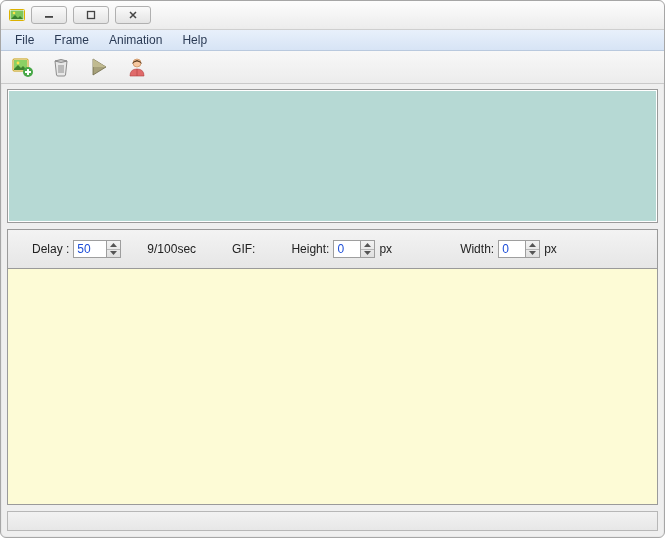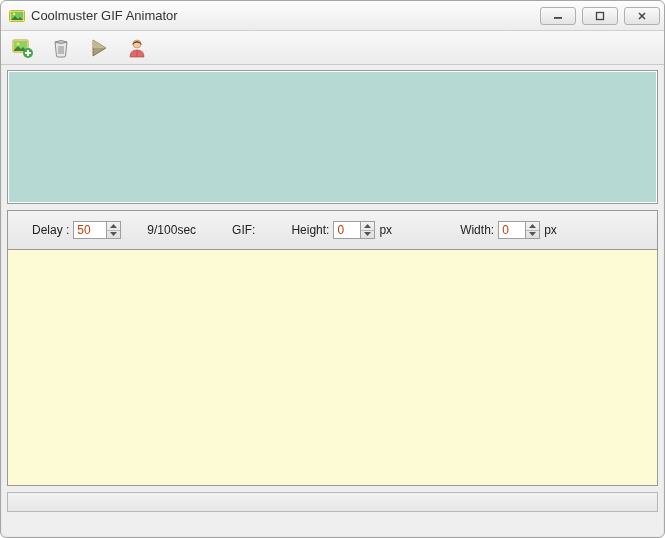--- a/index.html
+++ b/index.html
@@ -120,21 +120,21 @@
   }
   .options-bar .spacer-sm { width: 18px; }
   .options-bar .spacer-md { width: 28px; }
   .spin-group {
     display: flex; align-items: center;
   }
   .spin-input {
     width: 34px; height: 18px;
     border: 1px solid #9e9e9e;
     background: #fff;
-    color: #c2410c;
+    color: #1d4ed8;
     font-size: 12px;
     padding: 0 3px;
     line-height: 16px;
   }
   .spin-input.narrow { width: 28px; }
   .spin-btns {
     width: 14px; height: 18px;
     display: flex; flex-direction: column;
     border: 1px solid #9e9e9e;
     border-left: none;
@@ -173,40 +173,45 @@
 
   <div class="titlebar">
     <span class="app-icon">
       <svg viewBox="0 0 16 16">
         <rect x="0.5" y="2.5" width="15" height="11" rx="1" fill="#fff" stroke="#dcb100"></rect>
         <rect x="1.5" y="3.5" width="13" height="9" fill="#7fc65a"></rect>
         <circle cx="5" cy="6" r="1.3" fill="#ffe24d"></circle>
         <path d="M2 12 L6 8 L9 11 L11 9 L14 12 Z" fill="#3a7f2e"></path>
       </svg>
     </span>
-    <span class="title">Coolmuster GIF Animator</span>
     <div class="win-controls">
       <div class="win-btn">
         <svg viewBox="0 0 12 10">
             <rect x="2" y="6" width="8" height="1.8" fill="#444"></rect>
           </svg>
       </div>
       <div class="win-btn">
         <svg viewBox="0 0 12 10">
             <rect x="2.5" y="1.5" width="7" height="7" fill="none" stroke="#444" stroke-width="1.3"></rect>
           </svg>
       </div>
       <div class="win-btn">
         <svg viewBox="0 0 12 10">
             <path d="M3 2 L9 8 M9 2 L3 8" stroke="#444" stroke-width="1.5" fill="none"></path>
           </svg>
       </div>
     </div>
   </div>
 
+  <div class="menubar">
+    <div class="menu-item">File</div>
+    <div class="menu-item">Frame</div>
+    <div class="menu-item">Animation</div>
+    <div class="menu-item">Help</div>
+  </div>
 
   <div class="toolbar">
     <div class="tool-btn">
       <svg viewBox="0 0 22 22">
         <rect x="1" y="3" width="15" height="12" rx="1" fill="#fff" stroke="#c49a00" stroke-width="1"></rect>
         <rect x="2" y="4" width="13" height="10" fill="#8bd165"></rect>
         <circle cx="6" cy="7" r="1.4" fill="#ffe24d"></circle>
         <path d="M2 13 L6 9 L9 12 L11 10 L15 14 L2 14 Z" fill="#3d832f"></path>
         <circle cx="16" cy="16" r="5" fill="#46a746"></circle>
         <rect x="15" y="13" width="2" height="6" fill="#fff"></rect>

